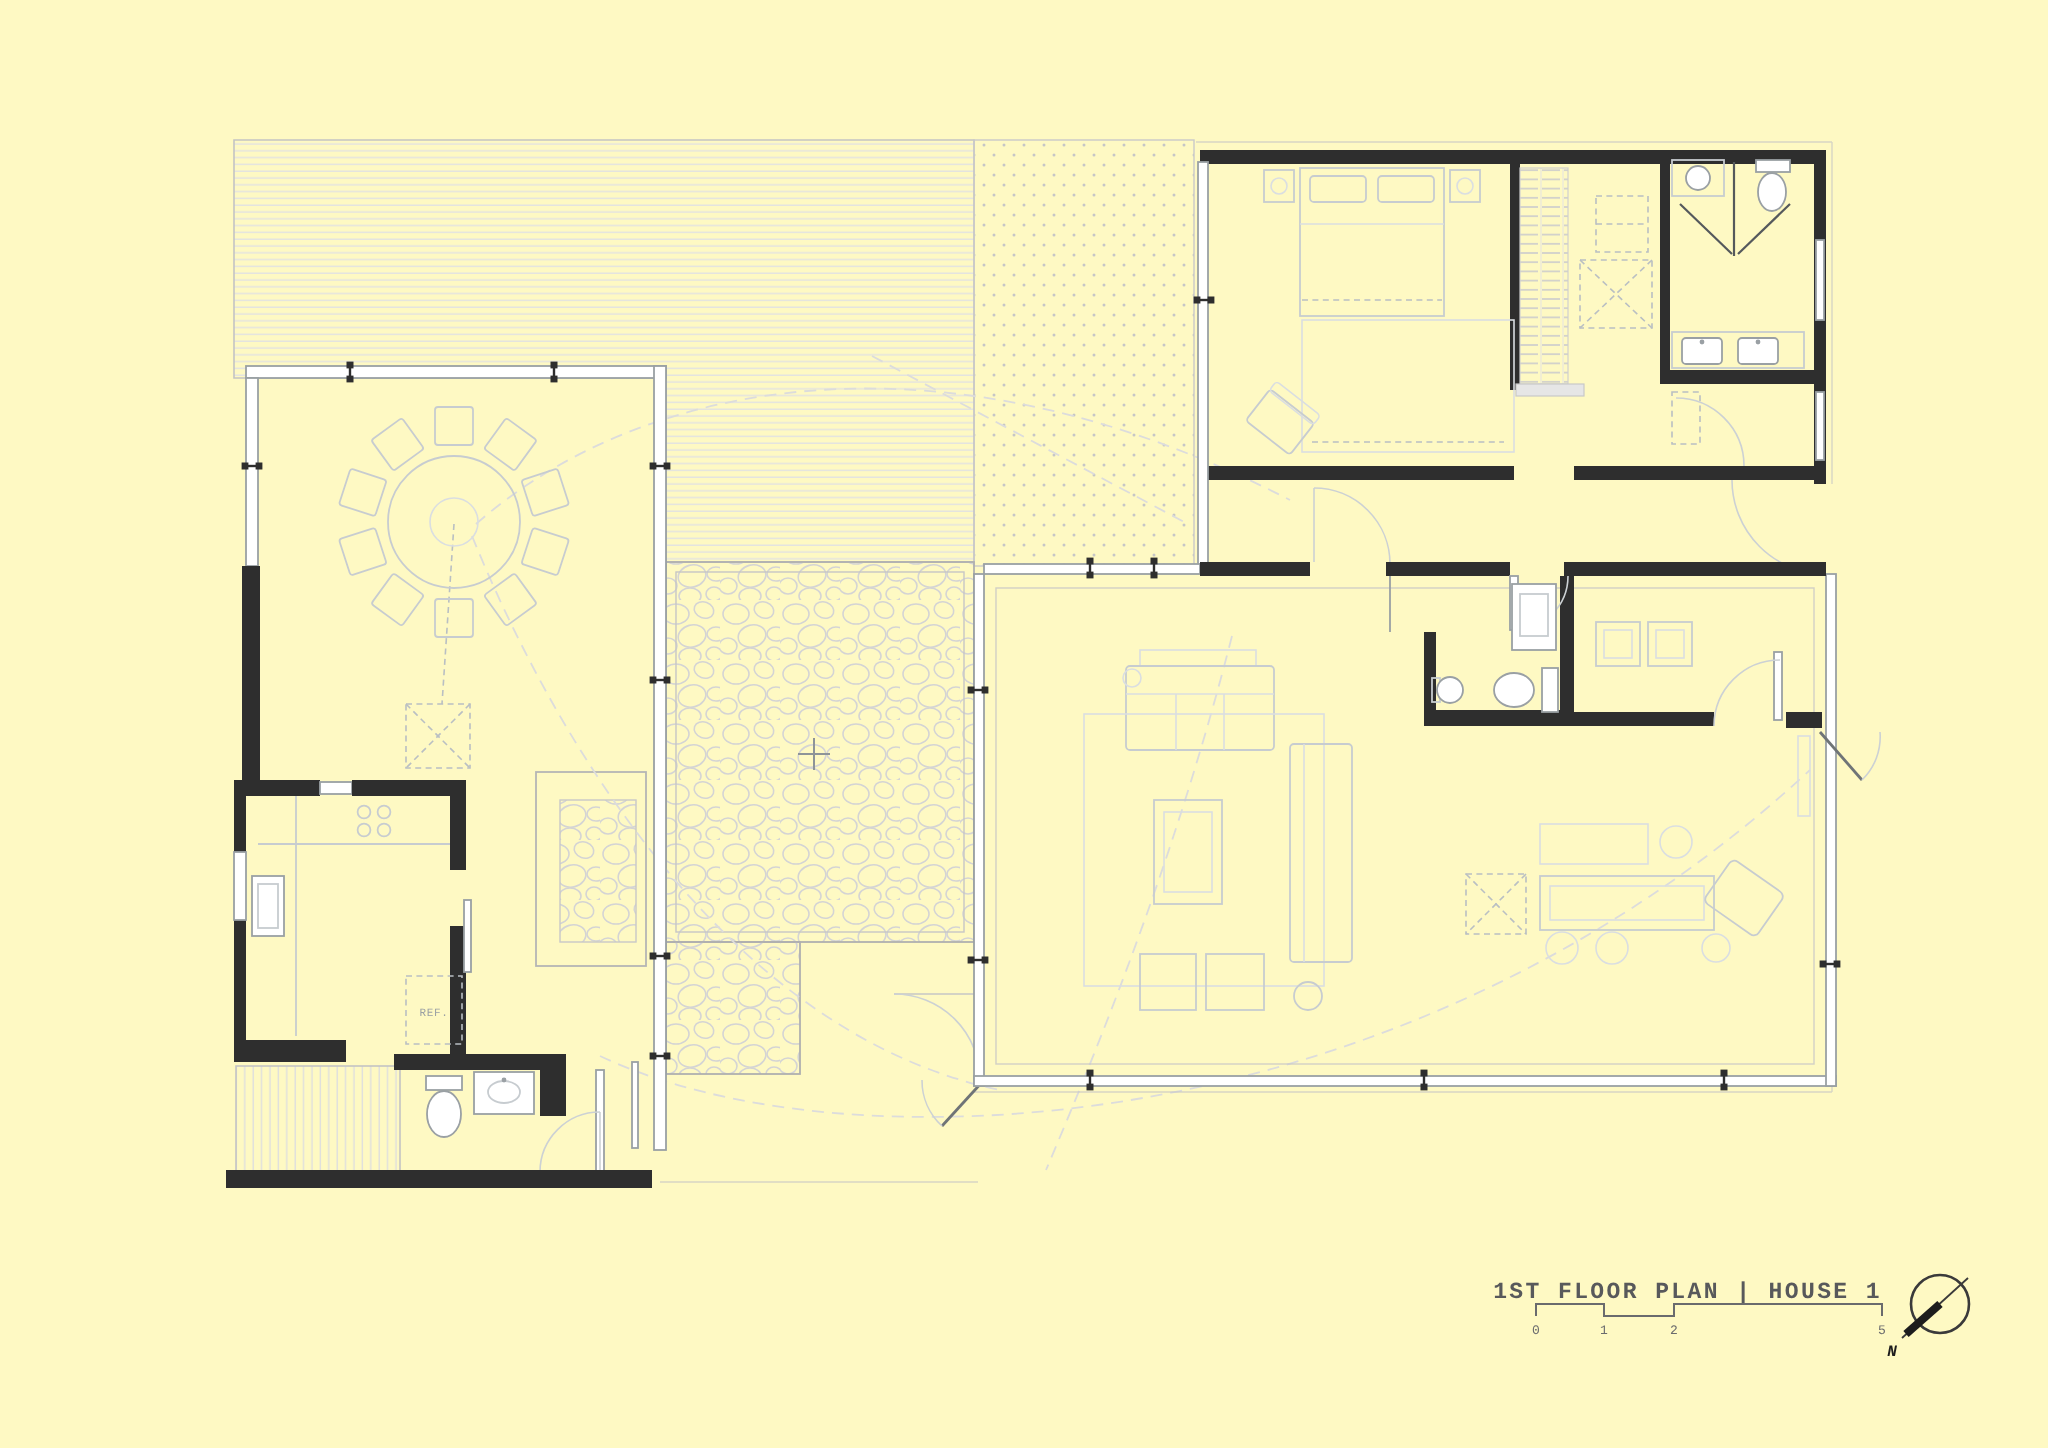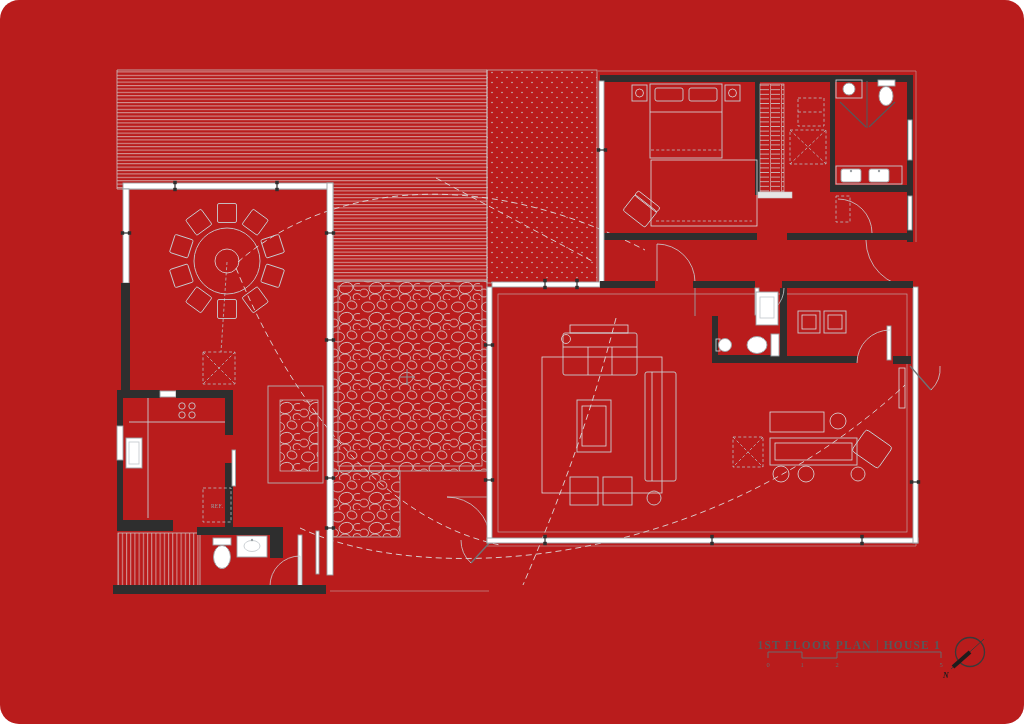--- a/index.html
+++ b/index.html
@@ -1,17 +1,17 @@
 <!DOCTYPE html>
 <html><head>
 <meta charset="utf-8">
 <style>
   html,body{margin:0;padding:0;background:#ffffff;}
-  .page{position:relative;width:1024px;height:724px;background:#b91c1c;overflow:hidden;
-        font-family:Liberation Serif, serif;border-radius:19px;}
+  .page{position:relative;width:1024px;height:724px;background:#fef9c3;overflow:hidden;
+        font-family:Liberation Mono, monospace;}
   svg{position:absolute;left:0;top:0;}
   
   .w   {fill:#2e2e2e;stroke:none;}                                   
   .g   {fill:#ffffff;stroke:#9aa0a4;stroke-width:0.9;}               
   .fx  {fill:#ffffff;stroke:#9aa0a4;stroke-width:0.9;}               
   .f   {fill:none;stroke:#c7ccd0;stroke-width:0.9;}                  
   .f2  {fill:none;stroke:#dadee1;stroke-width:0.8;}                  
   .dash{fill:none;stroke:#b9bfc3;stroke-width:0.8;stroke-dasharray:3 2.2;}
   .arc {fill:none;stroke:#ccd1d4;stroke-width:0.8;}
   .circ{fill:none;stroke:#dcdcdc;stroke-width:0.9;stroke-dasharray:6 4;}

